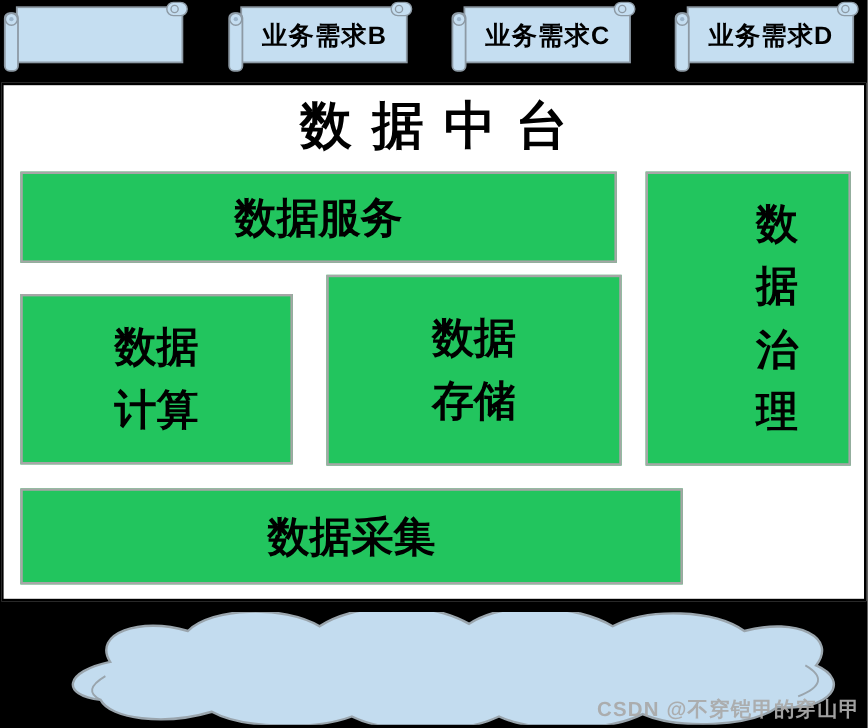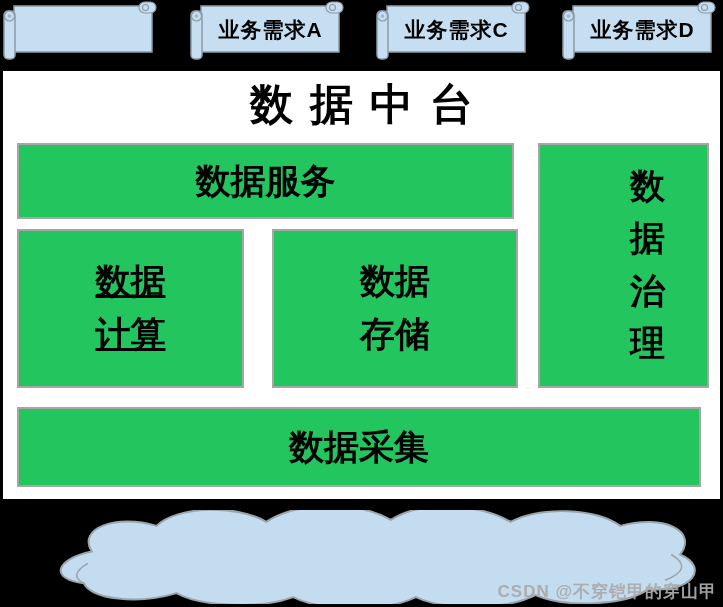--- a/index.html
+++ b/index.html
@@ -31,24 +31,24 @@
     display:flex;align-items:center;justify-content:center;
     font-size:43px;font-weight:700;letter-spacing:17px;padding-left:17px;
   }
   .box{
     position:absolute;box-sizing:border-box;
     background:#22c55e;border:2px solid #a6a6a6;
     display:flex;align-items:center;justify-content:center;
     font-size:35px;font-weight:700;
   }
   .box-services  {left:14px;  top:72px;  width:497px; height:76px;}
-  .box-computing {left:14px;  top:158px; width:227px; height:159px;text-decoration:underline;}
+  .box-computing {left:14px;  top:174px; width:227px; height:142px;}
   .box-storage   {left:269px; top:158px; width:246px; height:159px;}
   .box-governance{left:535px; top:72px;  width:171px; height:245px;}
-  .box-collection{left:14px;  top:336px; width:684px; height:80px;font-family:Liberation Serif, serif;}
+  .box-collection{left:14px;  top:336px; width:552px; height:80px;font-family:Liberation Serif, serif;}
   .wrap2{display:block;width:2.06em;word-break:break-all;text-align:center;line-height:1.5;}
   .wrap1{display:block;width:1.06em;word-break:break-all;text-align:center;line-height:1.5;margin-left:48px;}
 
   
   .cloud{position:absolute;left:22px;top:510px;width:688px;height:94px;}
   .cloud svg{position:absolute;left:0;top:0;width:100%;height:100%;}
   .cloud-label{
     position:absolute;left:0;right:0;top:28px;text-align:center;
     font-size:31px;font-weight:700;
   }
@@ -76,21 +76,21 @@
 
 <div class="banner" id="banner-b">
   <svg viewBox="0 0 161 60">
     <rect x="13" y="5" width="138" height="46" fill="#c5def1" stroke="#8d9aa5" stroke-width="1.5"></rect>
     <rect x="138" y="1" width="17" height="11" rx="5.5" fill="#c5def1" stroke="#8d9aa5" stroke-width="1.2"></rect>
     <circle cx="144.5" cy="6.5" r="3" fill="none" stroke="#8d9aa5" stroke-width="1.1"></circle>
     <rect x="3" y="10" width="11" height="48" rx="4" fill="#c5def1" stroke="#8d9aa5" stroke-width="1.5"></rect>
     <circle cx="8.5" cy="15" r="5" fill="#c5def1" stroke="#8d9aa5" stroke-width="1.2"></circle>
     <circle cx="8.5" cy="15" r="1.8" fill="#9db6cc"></circle>
   </svg>
-  <div class="banner-label">业务需求A</div>
+  <div class="banner-label">业务需求B</div>
 </div>
 
 <div class="banner" id="banner-c">
   <svg viewBox="0 0 161 60">
     <rect x="13" y="5" width="138" height="46" fill="#c5def1" stroke="#8d9aa5" stroke-width="1.5"></rect>
     <rect x="138" y="1" width="17" height="11" rx="5.5" fill="#c5def1" stroke="#8d9aa5" stroke-width="1.2"></rect>
     <circle cx="144.5" cy="6.5" r="3" fill="none" stroke="#8d9aa5" stroke-width="1.1"></circle>
     <rect x="3" y="10" width="11" height="48" rx="4" fill="#c5def1" stroke="#8d9aa5" stroke-width="1.5"></rect>
     <circle cx="8.5" cy="15" r="5" fill="#c5def1" stroke="#8d9aa5" stroke-width="1.2"></circle>
     <circle cx="8.5" cy="15" r="1.8" fill="#9db6cc"></circle>

